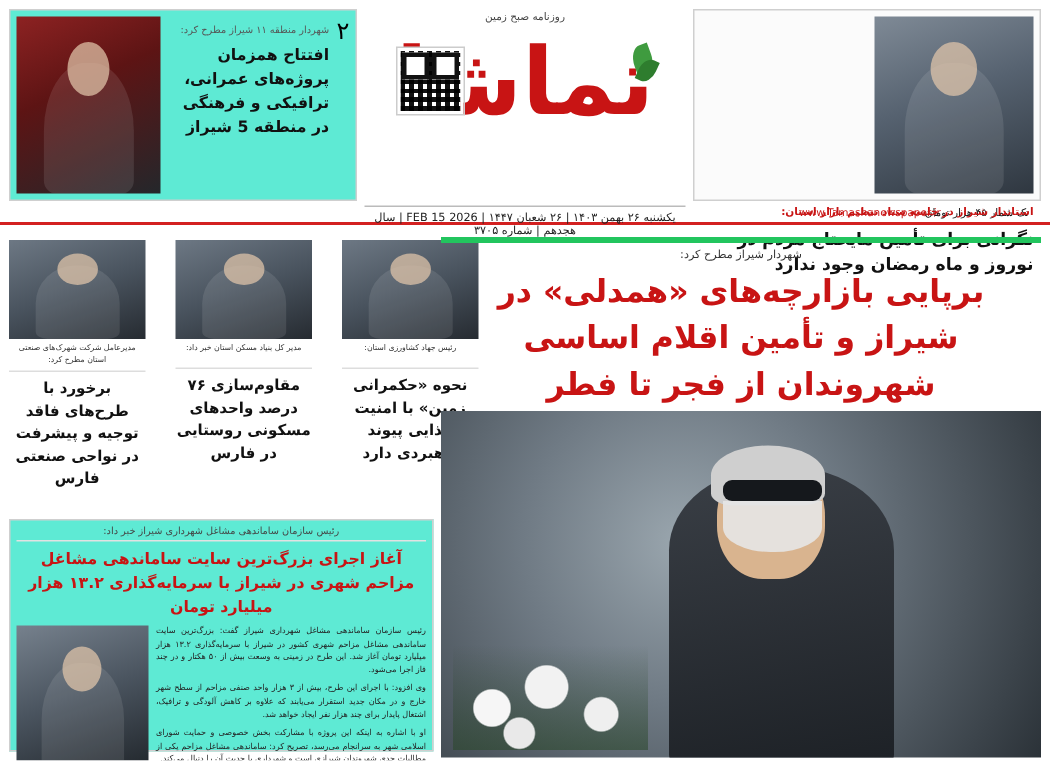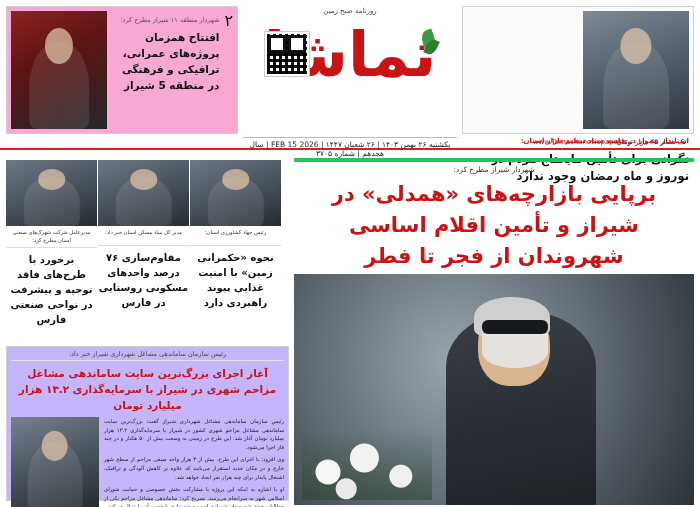--- a/index.html
+++ b/index.html
@@ -157,21 +157,21 @@
     font-weight: bold;
     color: #111;
   }
 
   
   .topleft {
     position: absolute;
     left: 6px; top: 6px;
     width: 232px; height: 128px;
     border: 1px solid #cfcfcf;
-    background: #f9a8d4;
+    background: #5eead4;
     padding: 4px;
     display: flex;
     flex-direction: row-reverse;
     gap: 5px;
   }
   .topleft .photo {
     width: 96px; height: 118px;
     background: linear-gradient(155deg,#8d2222 0%,#5d1414 40%,#24272b 100%);
     position: relative;
     overflow: hidden;
@@ -210,21 +210,21 @@
     background: rgba(226,198,170,0.72);
   }
 
   
   .briefs {
     position: absolute;
     left: 6px; top: 160px;
     width: 283px; height: 178px;
     display: flex;
     flex-direction: row-reverse;
-    gap: 1px;
+    gap: 20px;
   }
   .brief {
     width: 91px;
     display: flex;
     flex-direction: column;
   }
   .brief .ph {
     width: 91px; height: 66px;
     background: linear-gradient(160deg,#6d7884 0%,#49535e 50%,#262b31 100%);
     position: relative;
@@ -326,21 +326,21 @@
       radial-gradient(circle at 34% 84%, #e9e9e9 0 10px, transparent 11px),
       linear-gradient(0deg, rgba(40,70,40,0.55), rgba(40,70,40,0));
   }
 
   
   .bottomleft {
     position: absolute;
     left: 6px; top: 346px;
     width: 283px; height: 155px;
     border: 1px solid #cfcfcf;
-    background: #c4b5fd;
+    background: #5eead4;
     padding: 3px 4px;
   }
   .bl-kicker {
     font-size: 6.5px;
     color: #444;
     text-align: center;
     border-bottom: 1px solid #e2e2e2;
     padding-bottom: 2px;
   }
   .bottomleft h2 {

